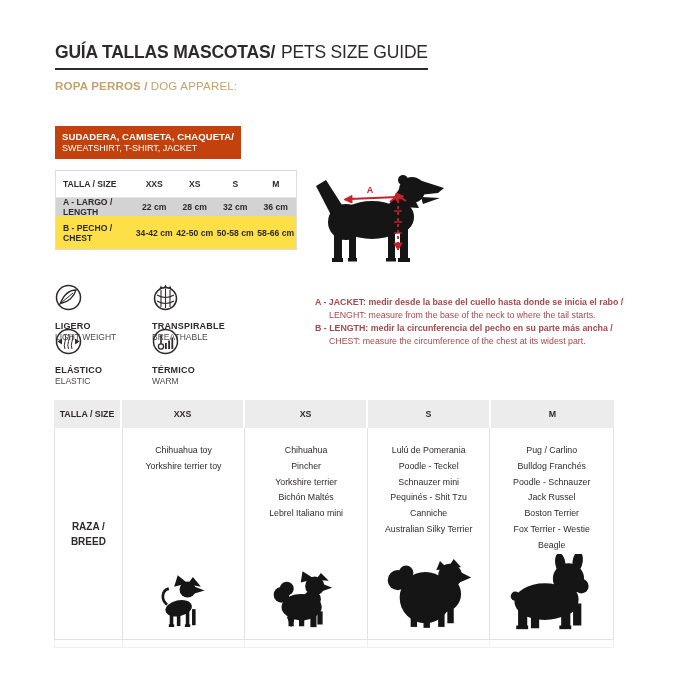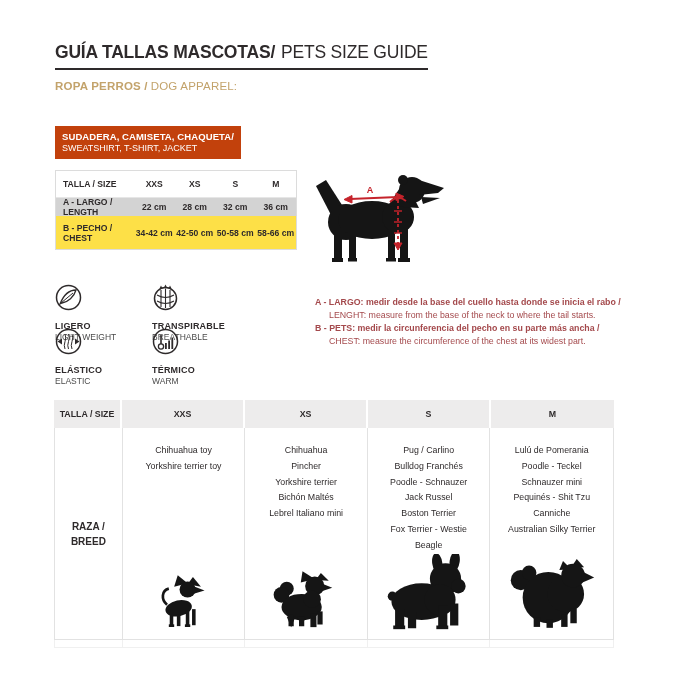--- a/index.html
+++ b/index.html
@@ -201,23 +201,23 @@
       <rect x="16.2" y="12.5" width="1.8" height="8.5" fill="#2e2a2b"></rect>
       <rect x="19.4" y="10" width="1.8" height="11" fill="#2e2a2b"></rect>
     </svg>
     <div class="txt">
       <div class="n1">TÉRMICO</div>
       <div class="n2">WARM</div>
     </div>
   </div>
 
   <div class="notes">
-    <div class="es"><span>A - LARGO:</span><span> medir desde la base del cuello hasta donde se inicia el rabo /</span></div>
+    <div class="es"><span>A - JACKET:</span><span> medir desde la base del cuello hasta donde se inicia el rabo /</span></div>
     <div class="en">LENGHT: measure from the base of the neck to where the tail starts.</div>
-    <div class="es"><span>B - PETS:</span><span> medir la circunferencia del pecho en su parte más ancha /</span></div>
+    <div class="es"><span>B - LENGTH:</span><span> medir la circunferencia del pecho en su parte más ancha /</span></div>
     <div class="en">CHEST: measure the circumference of the chest at its widest part.</div>
   </div>
 
   <div class="breed-table">
     <div class="bt-head">
       <div class="hcell w-lab">TALLA /  SIZE</div>
       <div class="hcell w-col">XXS</div>
       <div class="hcell w-col">XS</div>
       <div class="hcell w-col">S</div>
       <div class="hcell w-col">M</div>
@@ -269,20 +269,47 @@
             <circle cx="18" cy="20" r="8"></circle>
             <circle cx="12" cy="27" r="9"></circle>
             <ellipse cx="35" cy="41" rx="23" ry="15"></ellipse>
             <circle cx="47" cy="32" r="10"></circle>
             <polygon points="18,52 23,64 28,52"></polygon>
             <polygon points="30,52 35,63 40,52"></polygon>
             <rect x="20" y="50" width="6" height="13"></rect>
             <rect x="32" y="52" width="6" height="11"></rect>
             <rect x="45" y="48" width="7" height="16"></rect>
             <rect x="53" y="46" width="6" height="15"></rect>
+          </svg>
+        </div>
+      </div>
+
+      <div class="bcol w-col">
+        <div class="breed-list">
+            <div class="breed-line">Lulú de Pomerania</div>
+            <div class="breed-line">Poodle  -  Teckel</div>
+            <div class="breed-line">Schnauzer mini</div>
+            <div class="breed-line">Pequinés  -  Shit Tzu</div>
+            <div class="breed-line">Canniche</div>
+            <div class="breed-line">Australian Silky Terrier</div>
+          </div>
+        <div class="dog-slot">
+          <svg width="88" height="72" viewBox="0 0 96 78" fill="#151515">
+            <circle cx="14" cy="25" r="11"></circle>
+            <circle cx="23" cy="17" r="8"></circle>
+            <circle cx="44" cy="44" r="28"></circle>
+            <circle cx="63" cy="40" r="20"></circle>
+            <polygon points="60,4 69,13 56,14"></polygon>
+            <polygon points="75,2 83,11 69,11"></polygon>
+            <circle cx="71" cy="20" r="13"></circle>
+            <polygon points="80,15 94,22 80,28"></polygon>
+            <rect x="28" y="66" width="7" height="10"></rect>
+            <rect x="42" y="68" width="7" height="9"></rect>
+            <rect x="58" y="62" width="7" height="14"></rect>
+            <rect x="68" y="56" width="7" height="16"></rect>
           </svg>
         </div>
       </div>
 
       <div class="bcol w-col">
         <div class="breed-list">
             <div class="breed-line">Pug / Carlino</div>
             <div class="breed-line">Bulldog Franchés</div>
             <div class="breed-line">Poodle  -  Schnauzer</div>
             <div class="breed-line">Jack Russel</div>
@@ -301,47 +328,20 @@
             <circle cx="62" cy="50" r="17"></circle>
             <rect x="60" y="56" width="10" height="25"></rect>
             <rect x="73" y="54" width="9" height="24"></rect>
             <rect x="13" y="60" width="10" height="21"></rect>
             <rect x="27" y="64" width="9" height="17"></rect>
             <rect x="58" y="78" width="13" height="4"></rect>
             <rect x="11" y="78" width="13" height="4"></rect>
           </svg>
         </div>
       </div>
-
-      <div class="bcol w-col">
-        <div class="breed-list">
-            <div class="breed-line">Lulú de Pomerania</div>
-            <div class="breed-line">Poodle  -  Teckel</div>
-            <div class="breed-line">Schnauzer mini</div>
-            <div class="breed-line">Pequinés  -  Shit Tzu</div>
-            <div class="breed-line">Canniche</div>
-            <div class="breed-line">Australian Silky Terrier</div>
-          </div>
-        <div class="dog-slot">
-          <svg width="88" height="72" viewBox="0 0 96 78" fill="#151515">
-            <circle cx="14" cy="25" r="11"></circle>
-            <circle cx="23" cy="17" r="8"></circle>
-            <circle cx="44" cy="44" r="28"></circle>
-            <circle cx="63" cy="40" r="20"></circle>
-            <polygon points="60,4 69,13 56,14"></polygon>
-            <polygon points="75,2 83,11 69,11"></polygon>
-            <circle cx="71" cy="20" r="13"></circle>
-            <polygon points="80,15 94,22 80,28"></polygon>
-            <rect x="28" y="66" width="7" height="10"></rect>
-            <rect x="42" y="68" width="7" height="9"></rect>
-            <rect x="58" y="62" width="7" height="14"></rect>
-            <rect x="68" y="56" width="7" height="16"></rect>
-          </svg>
-        </div>
-      </div>
     </div>
 
     <div class="bt-foot">
       <div class="fcell w-lab"></div>
       <div class="fcell w-col"></div>
       <div class="fcell w-col"></div>
       <div class="fcell w-col"></div>
       <div class="fcell w-col"></div>
     </div>
   </div>

